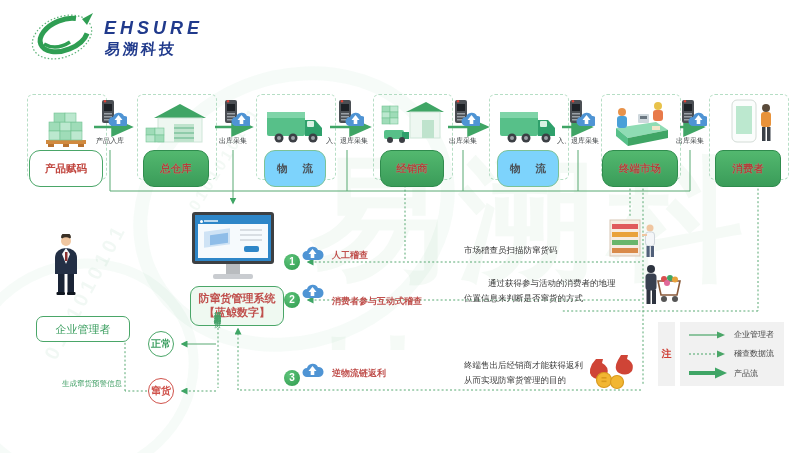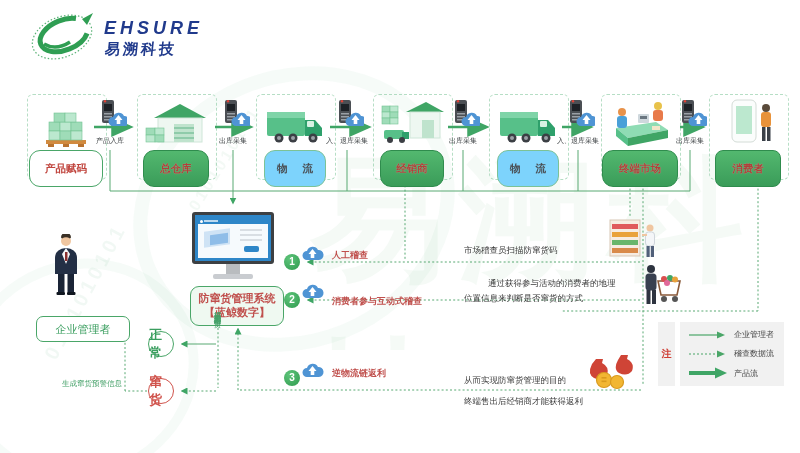--- a/index.html
+++ b/index.html
@@ -23,21 +23,21 @@
              color:#fff;font-size:10px;font-weight:bold;text-align:center;line-height:16px;}
   .auditlbl{font-size:9px;font-weight:bold;color:#c0504d;white-space:nowrap;}
   .desc{font-size:8.5px;color:#3a3a3a;white-space:nowrap;}
   
   .sysbox{width:92px;height:38px;border:1.5px solid #4aa668;border-radius:9px;background:#eff9f1;
           display:flex;flex-direction:column;align-items:center;justify-content:center;}
   .sysbox div{font-size:11px;font-weight:bold;color:#c0504d;line-height:1.25;white-space:nowrap;}
   .mgrpill{width:92px;height:24px;border:1.5px solid #4aa668;border-radius:7px;background:#fff;
            display:flex;align-items:center;justify-content:center;font-size:11px;font-weight:normal;color:#3a9e5f;white-space:nowrap;margin-top:19px;}
   .judgecircle{width:26px;height:26px;border-radius:50%;background:#fff;display:flex;align-items:center;
-               justify-content:center;font-size:13px;font-weight:bold;box-sizing:border-box;}
+               justify-content:center;font-size:10px;font-weight:bold;box-sizing:border-box;}
   .jc-green{border:1.5px solid #4aa668;color:#3a9e5f;}
   .jc-red{border:1.5px solid #d0534c;color:#d0534c;}
   .vtext{writing-mode:vertical-rl;font-size:7.5px;color:#43a067;letter-spacing:1px;white-space:nowrap;}
   .alerttxt{font-size:7.5px;color:#43a067;white-space:nowrap;}
   
   .legendnote{width:17px;height:64px;background:#f1f1f1;display:flex;align-items:center;justify-content:center;
               font-size:10px;font-weight:bold;color:#cf3f36;}
   .legendbody{width:104px;height:64px;background:#f1f1f1;display:flex;flex-direction:column;justify-content:space-around;padding:3px 0;box-sizing:border-box;}
   .legendrow{display:flex;align-items:center;gap:5px;padding-left:7px;}
   .legendrow span{font-size:8px;color:#444;white-space:nowrap;}
@@ -369,21 +369,21 @@
   <div class="abs auditlbl" style="left:332px;top:287px;margin-top:8px;">消费者参与互动式稽查</div>
   <div class="abs desc" style="left:488px;top:278px;">通过获得参与活动的消费者的地理</div>
   <div class="abs desc" style="left:464px;top:293px;">位置信息来判断是否窜货的方式</div>
 
   <div class="abs numcircle" style="left:284px;top:370px;">3</div>
   <svg class="abs" style="left:302px;top:363px;" width="24" height="15" viewBox="0 0 24 15">
     <path d="M5,14 a4.5,4.5 0 0 1 0-9 a6,6 0 0 1 11,-1 a4.5,4.5 0 0 1 1,10 z" fill="#4f94d4"></path>
     <polygon points="10.5,3 14.5,8 12.3,8 12.3,12 8.7,12 8.7,8 6.5,8" fill="#fff"></polygon>
   </svg>
   <div class="abs auditlbl" style="left:332px;top:367px;">逆物流链返利</div>
-  <div class="abs desc" style="left:464px;top:360px;margin-top:36px;">终端售出后经销商才能获得返利</div>
+  <div class="abs desc" style="left:464px;top:360px;">终端售出后经销商才能获得返利</div>
   <div class="abs desc" style="left:464px;top:375px;text-align:right;">从而实现防窜货管理的目的</div>
 
   <svg class="abs" style="left:608px;top:218px;" width="52" height="42" viewBox="0 0 52 42">
     <rect x="2" y="2" width="30" height="36" fill="#f6ece2" stroke="#d8c7b5"></rect>
     <g>
       <rect x="4" y="6" width="26" height="5" fill="#e0595c"></rect>
       <rect x="4" y="14" width="26" height="5" fill="#e9a23b"></rect>
       <rect x="4" y="22" width="26" height="5" fill="#69b66b"></rect>
       <rect x="4" y="30" width="26" height="5" fill="#d98a4a"></rect>
     </g>

